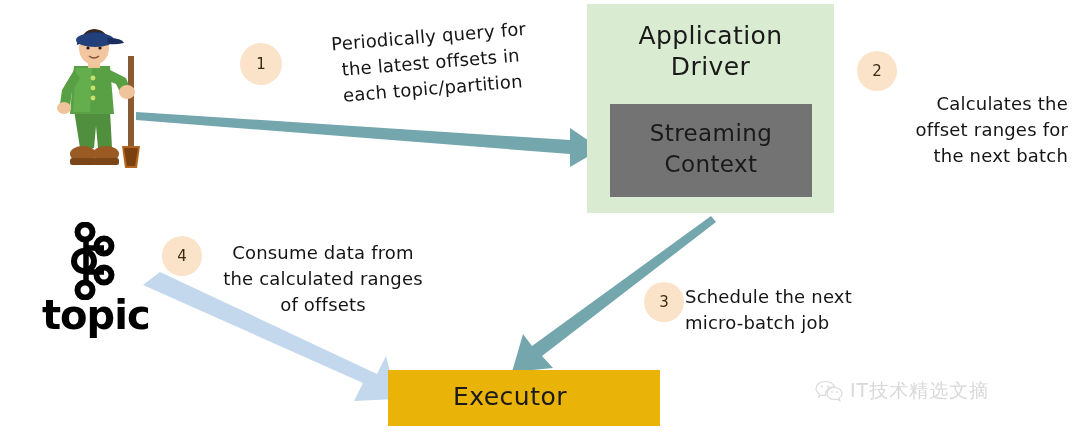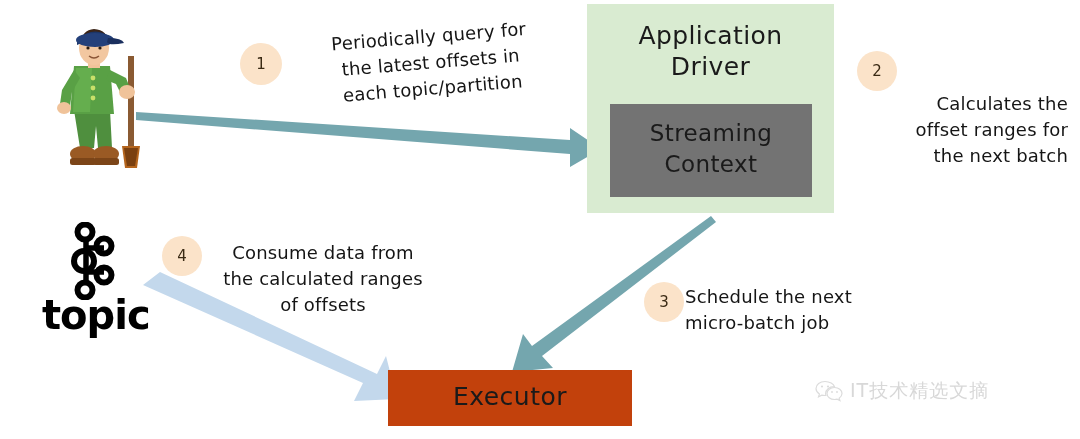--- a/index.html
+++ b/index.html
@@ -47,21 +47,22 @@
     width: 202px;
     text-align: center;
     font-size: 23px;
     line-height: 31px;
     color: #1a1a1a;
     letter-spacing: 0.4px;
   }
   .box-exec {
     left: 388px; top: 370px;
     width: 244px; height: 56px;
-    background: #c2410c;
+    background: #eab308;
+    padding-left: 28px;
   }
   .box-exec-title {
     position: absolute;
     left: 0; top: 12px;
     width: 244px;
     text-align: center;
     font-size: 25px;
     color: #1a1a1a;
     letter-spacing: 0.5px;
   }

